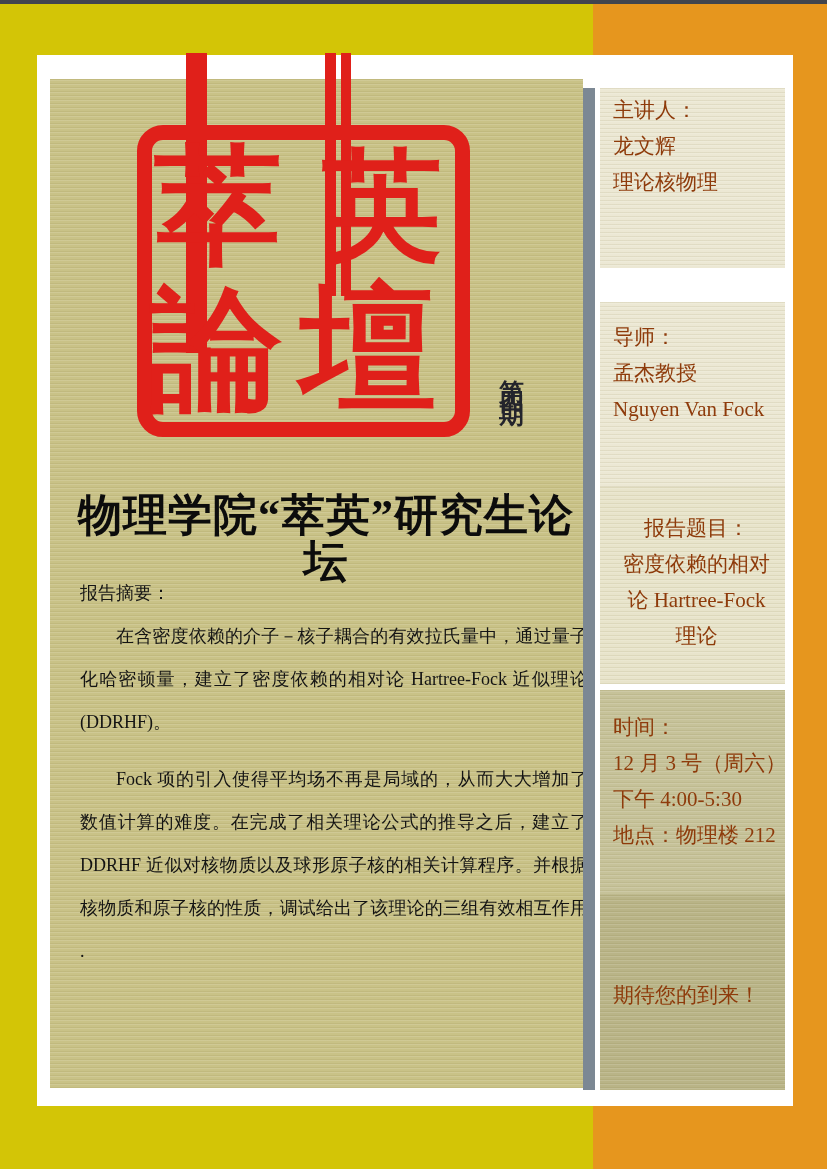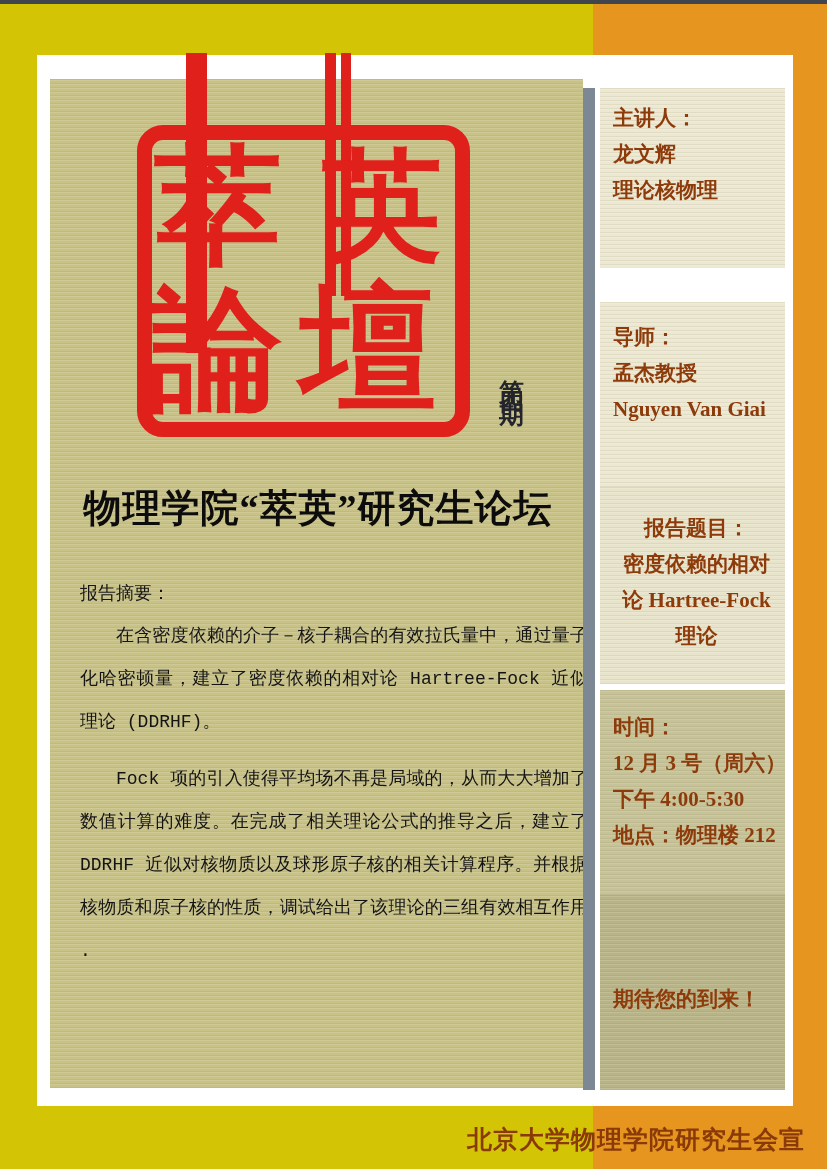--- a/index.html
+++ b/index.html
@@ -31,34 +31,34 @@
   .bar-r2 { left:291px; top:-26px; width:10px; height:243px; }
   .seal-char { position:absolute; color:#e0201a; font-weight:bold; line-height:1; }
   .sc1 { left:104px; top:64px;  font-size:128px; }
   .sc2 { left:272px; top:68px;  font-size:120px; }
   .sc3 { left:100px; top:206px; font-size:132px; }
   .sc4 { left:250px; top:202px; font-size:136px; }
 
   .issue { position:absolute; left:445px; top:281px; writing-mode:vertical-rl;
     font-size:25px; letter-spacing:11px; color:#23242c; font-weight:bold; }
 
-  .title { position:absolute; left:12px; top:406px; width:512px; margin:0;
-    text-align:center; font-size:38px; line-height:46px; font-weight:bold;
+  .title { position:absolute; left:12px; top:406px; width:512px; margin:8px;
+    text-align:center; font-size:44px; line-height:46px; font-weight:bold;
     color:#0c0c0c; letter-spacing:1px; }
 
   .body { position:absolute; left:30px; top:493px; width:508px;
     font-size:18px; line-height:43px; color:#141414; }
   .body p { margin:0; }
-  .para { text-indent:2em; text-align:justify;font-family:Liberation Mono, monospace; }
+  .para { text-indent:2em; text-align:justify; }
   .para-2 { margin-top:14px !important; }
 
   
   .panel { position:absolute; left:600px; width:185px; box-sizing:border-box;
-    color:#8e3b0b; font-size:21px; line-height:36px; font-weight:bold;
-    padding:12px 5px 0 13px; }
+    color:#8e3b0b; font-size:21px; line-height:36px; font-weight:normal;
+    padding:4px 5px 0 13px; }
   .panel .pline { white-space:nowrap; }
   .p1 { top:88px;  height:180px; background-color:#ece8d4; }
   .p2 { top:302px; height:208px; background-color:#ece8d4; padding-top:17px; }
   .p3 { top:487px; height:197px; background-color:#e8e4cb; padding-top:23px;text-align:center; }
   .p4 { top:690px; height:234px; background-color:#c6c299; padding-top:19px; }
   .p5 { top:895px; height:195px; background-color:#b9b487; display:flex; align-items:center; }
 
   .footer { position:absolute; left:0; top:1123px; width:805px; text-align:right;
     font-size:25px; font-weight:bold; color:#8a3909; letter-spacing:1px; }
 </style>
@@ -95,35 +95,34 @@
 
   <section class="panel p1 texture">
     <div class="pline">主讲人：</div>
     <div class="pline">龙文辉</div>
     <div class="pline">理论核物理</div>
   </section>
 
   <section class="panel p2 texture">
     <div class="pline">导师：</div>
     <div class="pline">孟杰教授</div>
-    <div class="pline">Nguyen Van Giai</div>
+    <div class="pline">Nguyen Van Fock</div>
   </section>
 
   <section class="panel p3 texture">
     <div class="pline">报告题目：</div>
     <div class="pline">密度依赖的相对</div>
     <div class="pline">论 Hartree-Fock</div>
     <div class="pline">理论</div>
   </section>
 
   <section class="panel p4 texture">
     <div class="pline">时间：</div>
     <div class="pline">12 月 3 号（周六）</div>
     <div class="pline">下午 4:00-5:30</div>
     <div class="pline">地点：物理楼 212</div>
   </section>
 
   <section class="panel p5 texture">
     <div class="pline">期待您的到来！</div>
   </section>
 
-  <div class="footer">北京大学物理学院研究生会宣</div>
 </div>
 
 </body></html>

